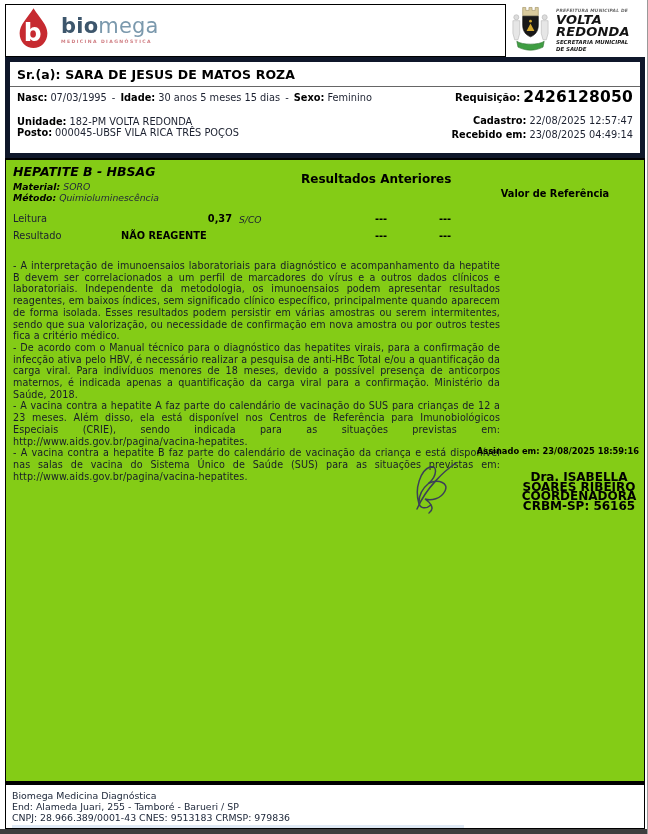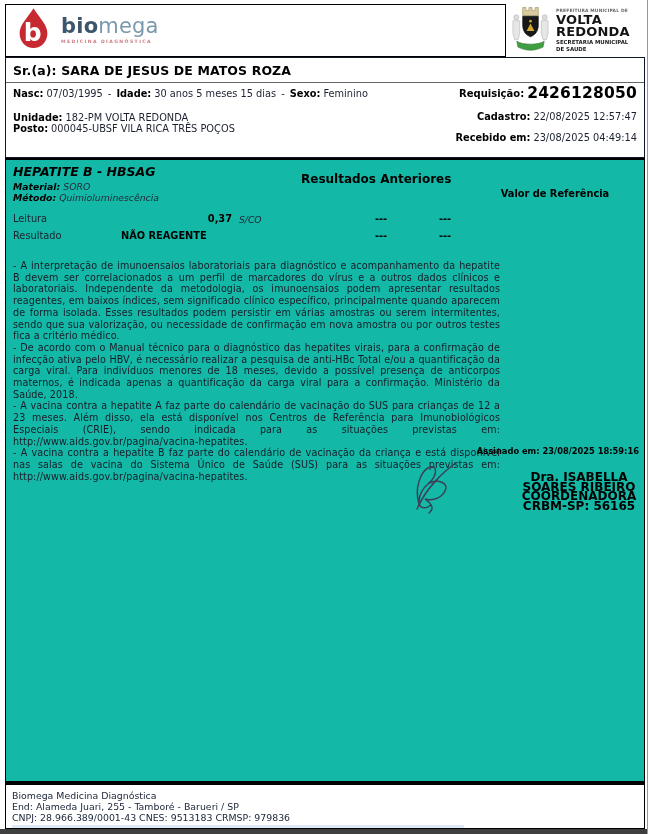--- a/index.html
+++ b/index.html
@@ -13,42 +13,42 @@
 
   
   .header-box { position:absolute; left:5px; top:4px; width:501px; height:53px; border:1px solid #000; background:#fff; }
   .logo-wrap { display:flex; align-items:center; height:100%; padding-left:9px; gap:9px; }
   .brand-col { display:flex; flex-direction:column; line-height:1; }
   .brand-line { font-size:21px; letter-spacing:0.2px; }
   .brand-bold { font-weight:bold; color:#3d566c; }
   .brand-light { color:#7b99ad; }
   .brand-tag { font-size:4.6px; color:#cf7b80; letter-spacing:1.4px; margin-top:3px; font-weight:bold; }
 
-  .vr-box { position:absolute; left:508px; top:3px; width:138px; height:55px; display:flex; align-items:center; gap:3px; background:#fff; }
+  .vr-box { position:absolute; left:508px; top:3px; width:138px; height:55px; display:flex; align-items:center; gap:3px; background:#fff;font-style:italic; }
   .vr-text { display:flex; flex-direction:column; line-height:1; }
   .vr-pre { font-size:4.4px; color:#6a6a6a; font-weight:bold; letter-spacing:0.2px; margin-bottom:1px; }
   .vr-name { font-size:13px; font-weight:800; color:#141414; letter-spacing:0.2px; line-height:12px; }
   .vr-sub { font-size:5.4px; color:#1a1a1a; font-weight:bold; line-height:6px; margin-top:1px; }
 
   
-  .patient-box { position:absolute; left:5px; top:57px; width:640px; height:101px; border:1px solid #0f172a; background:#fff; }
+  .patient-box { position:absolute; left:5px; top:57px; width:640px; height:101px; border:5px solid #0f172a; background:#fff; }
   .name-bar { padding:5px 7px 4px; font-size:12.5px; font-weight:bold; color:#000; border-bottom:1px solid #666; letter-spacing:0.1px; }
   .details { position:relative; height:72px; font-size:9.8px; }
   .pline { position:absolute; left:7px; white-space:nowrap; }
   .pl1 { top:5px; } .pl2 { top:16px; } .pl3 { top:29px; } .pl4 { top:40px; }
   .lb { font-weight:bold; color:#000; margin-right:3px; }
   .vl { margin-right:5px; }
   .dsh { margin-right:5px; }
   .rfield { position:absolute; right:7px; text-align:right; white-space:nowrap; }
-  .req { top:1px; } .cad { top:28px; } .rec { top:49px;margin-left:25px; }
+  .req { top:1px; } .cad { top:28px; } .rec { top:42px;margin-left:25px; }
   .req-label { font-size:10px; font-weight:bold; color:#000; margin-right:3px; }
   .req-value { font-size:15.5px; font-weight:bold; color:#000; letter-spacing:0.2px; vertical-align:-1px; }
 
   
-  .main-box { position:absolute; left:5px; top:158px; width:640px; height:625px; border:1px solid #000; border-top-width:2px; border-bottom-width:2px; background:#14b8a6; }
+  .main-box { position:absolute; left:5px; top:158px; width:640px; height:625px; border:1px solid #000; border-top-width:2px; border-bottom-width:2px; background:#84cc16; }
   .exam-title { position:absolute; left:7px; top:4px; font-size:12.5px; font-weight:bold; font-style:italic; color:#000; }
   .mat-line, .met-line { position:absolute; left:7px; font-style:italic; font-size:9.3px; color:#22283a; }
   .mat-line { top:21px; } .met-line { top:32px; }
   .mat-line .lb, .met-line .lb { font-style:italic; }
   .col-prev { position:absolute; left:295px; top:12px; width:226px; text-align:left; font-weight:bold; font-size:12px; color:#000; }
   .col-ref  { position:absolute; left:468px; top:28px; width:162px; text-align:center; font-weight:bold; font-size:9.8px; color:#000; }
   .row-label { position:absolute; left:7px; font-size:9.8px; }
   .rl1 { top:53px; } .rl2 { top:70px; }
   .val1 { position:absolute; left:100px; top:53px; width:126px; text-align:right; font-weight:bold; font-size:9.8px; color:#000; }
   .unit1 { position:absolute; left:233px; top:53.5px; font-style:italic; font-size:9.2px; }

